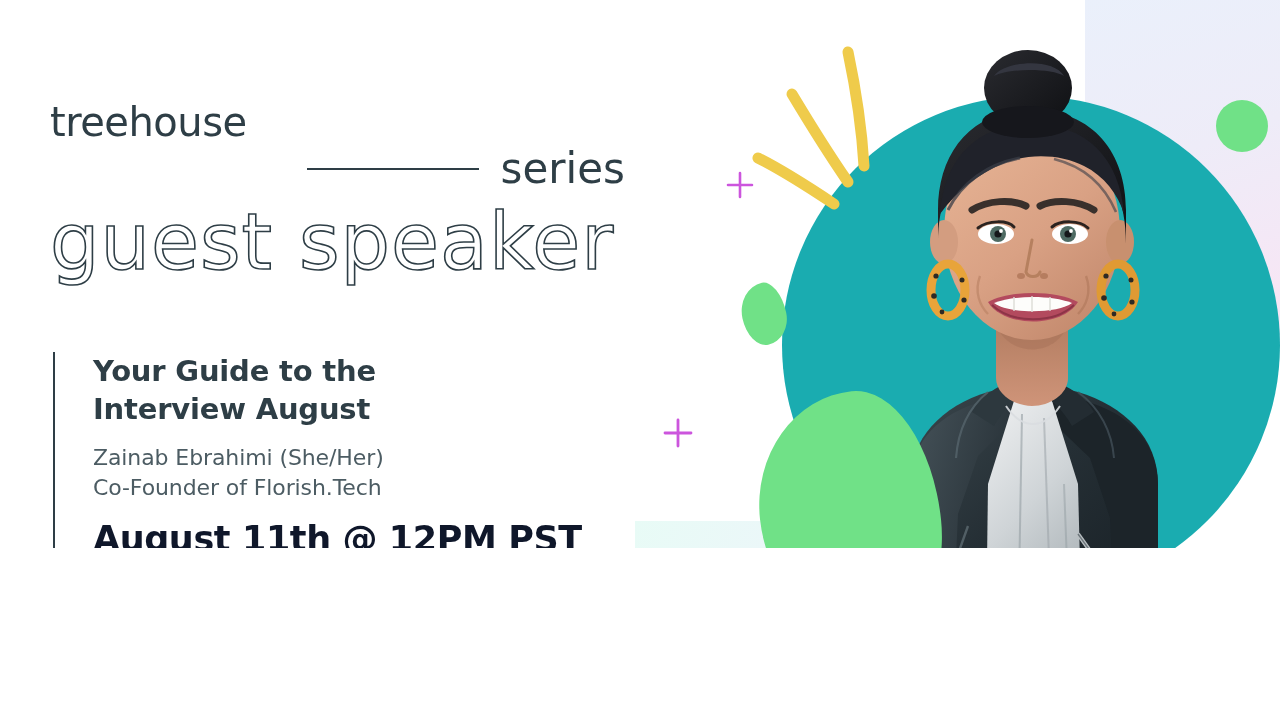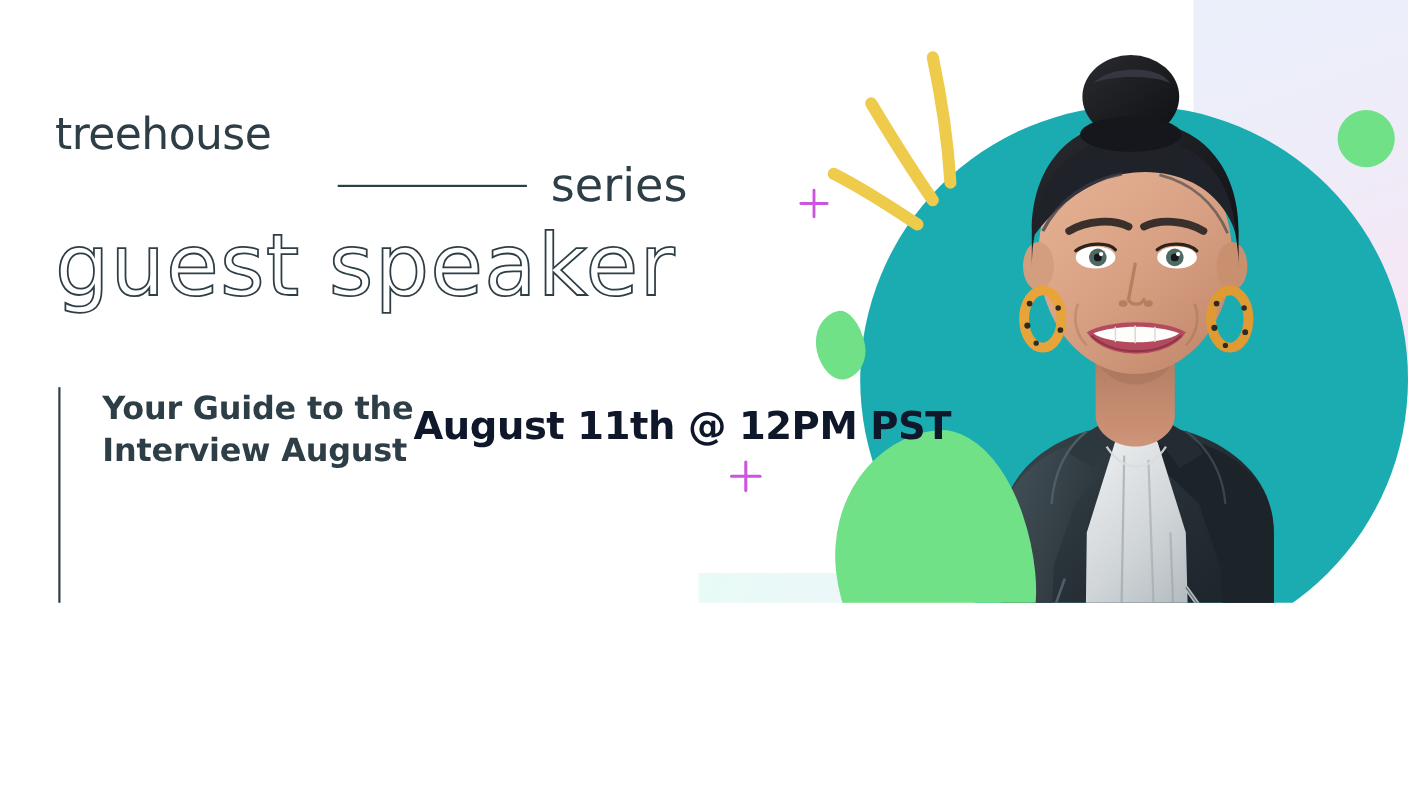--- a/index.html
+++ b/index.html
@@ -144,21 +144,21 @@
     display:flex;
   }
   #details-rule {
     flex:0 0 2px;
     background:#2e3e46;
     align-self:stretch;
   }
   #details-text {
     padding-left:38px;
     display:flex;
-    flex-direction:row;
+    flex-direction:column;
     justify-content:flex-start;
   }
   #talk-title {
     font-size:29px;
     font-weight:600;
     line-height:1.32;
     color:#2e3e46;
     letter-spacing:-0.2px;
   }
   #talk-title .line2 { display:block; }
@@ -364,17 +364,19 @@
     <div id="outline-word">guest speaker</div>
   </div>
 
   <div id="details-block">
     <div id="details-rule"></div>
     <div id="details-text">
       <div id="talk-title">
         <span>Your Guide to the</span>
         <span class="line2">Interview August</span>
       </div>
+      <div id="speaker-name">Zainab Ebrahimi (She/Her)</div>
+      <div id="speaker-role">Co-Founder of Florish.Tech</div>
       <div id="event-datetime">August 11th @ 12PM PST</div>
     </div>
   </div>
 
 </div>
 
 </body></html>

